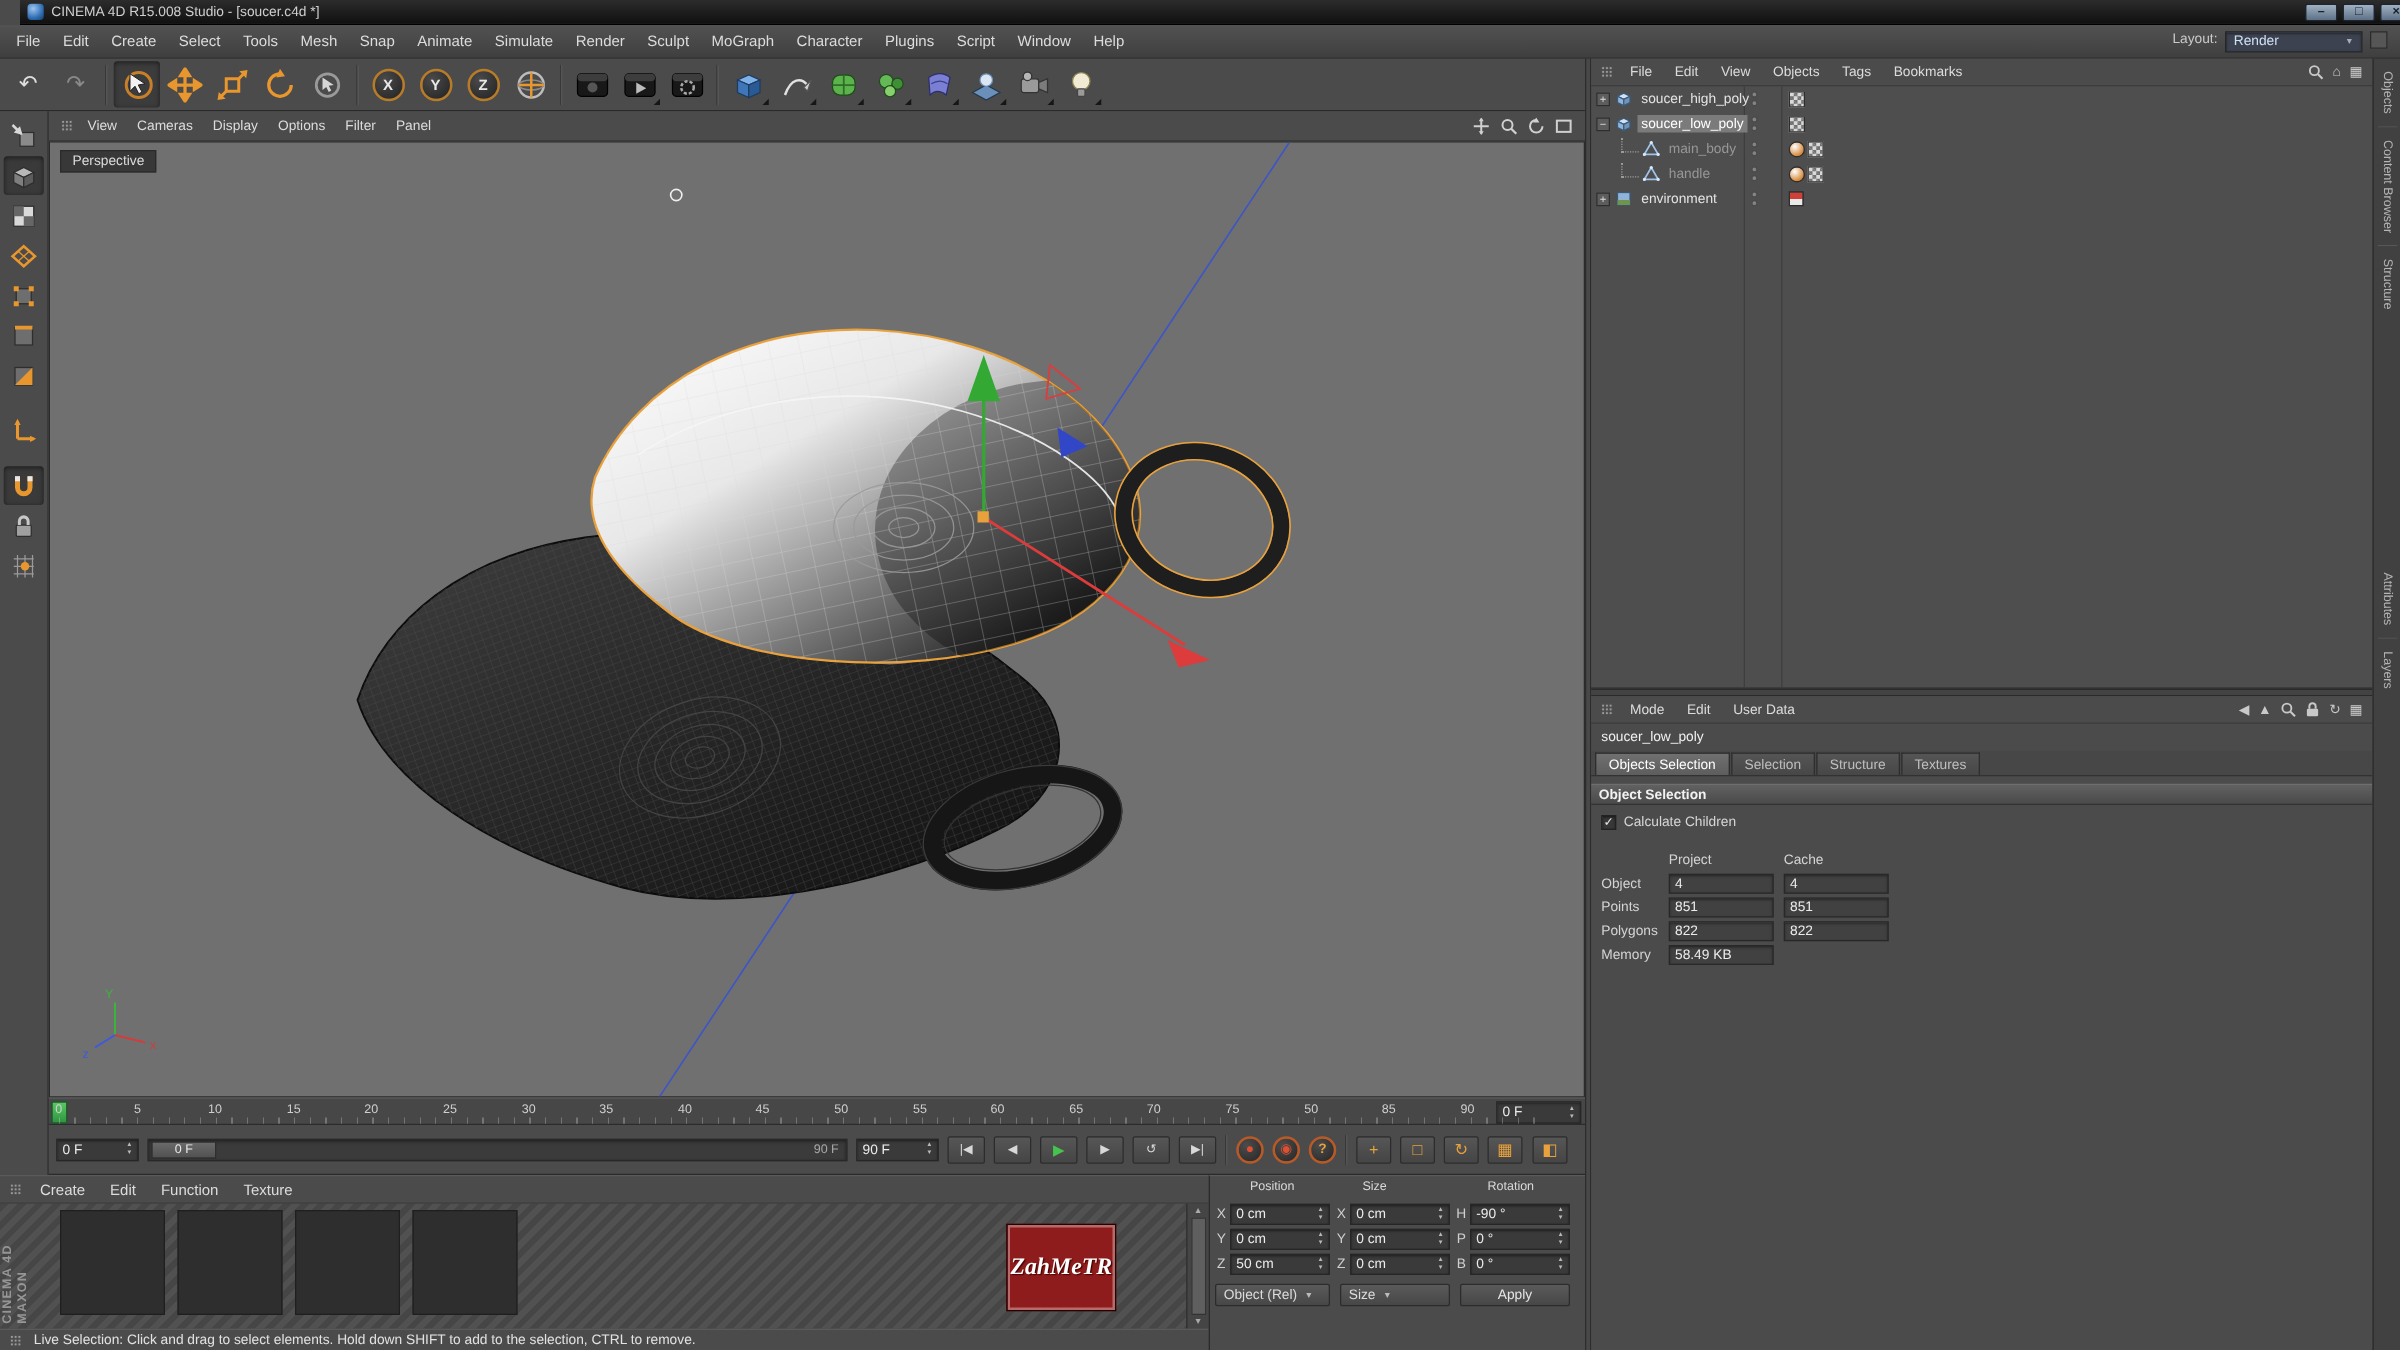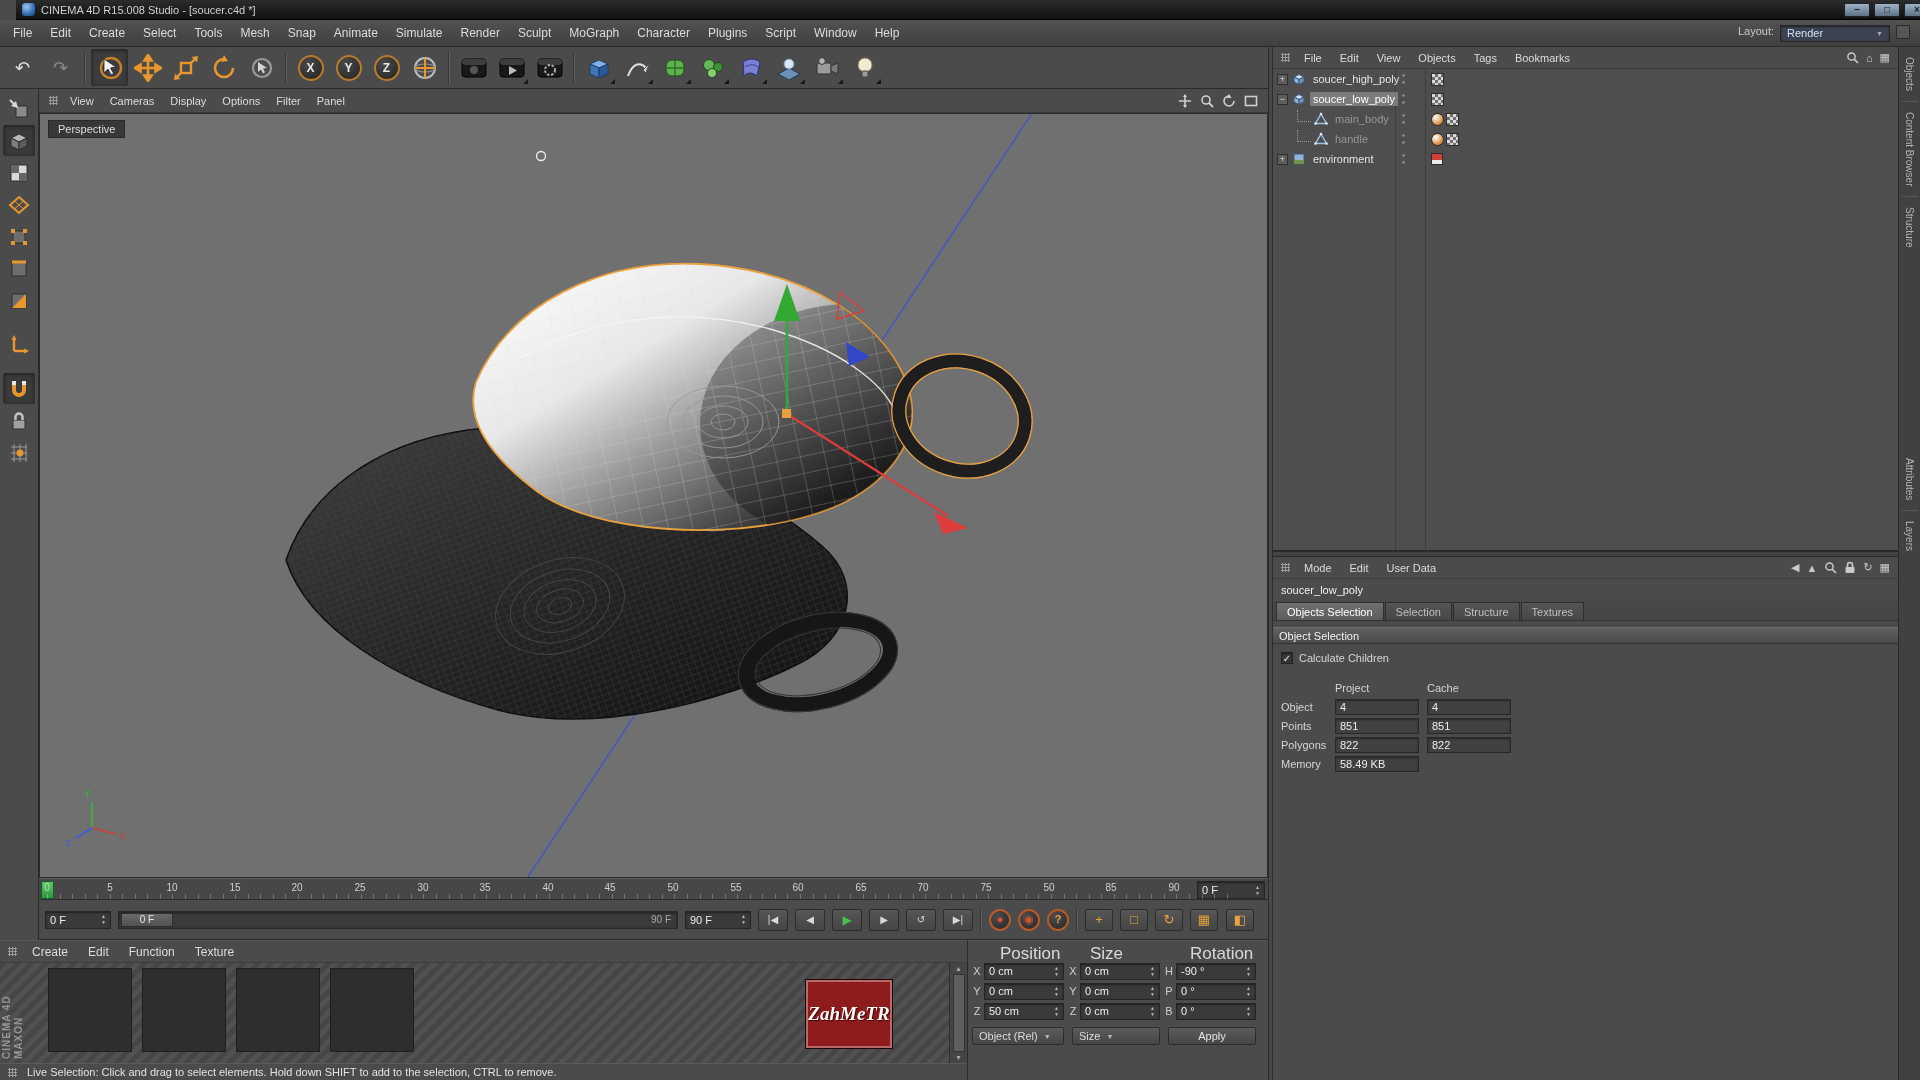--- a/index.html
+++ b/index.html
@@ -117,21 +117,21 @@
 
   
   .statusbar{left:0;top:1063px;width:967px;height:17px;background:var(--panel);border-top:1px solid #5a5a5a;
              display:flex;align-items:center;gap:6px;padding:0 4px;position:absolute;}
   .statusbar span{color:#e2e2e2;font-size:11px;}
 
   
   .coords{left:967px;top:940px;width:301px;height:140px;background:var(--panel);border-top:1px solid #5a5a5a;
           border-left:1px solid var(--line);position:absolute;padding:3px 4px;}
   .c-heads{display:flex;height:15px;margin-bottom:2px;}
-  .c-heads span{font-size:17px;color:#d9d9d9;}
+  .c-heads span{font-size:10px;color:#d9d9d9;}
   .c-heads .h1{width:96px;padding-left:28px;} .c-heads .h2{width:96px;padding-left:22px;} .c-heads .h3{padding-left:26px;}
   .c-row{display:flex;align-items:center;height:20px;gap:2px;}
   .c-axis{width:10px;text-align:center;color:#cfcfcf;}
   .c-field{width:80px;height:17px;background:var(--field);border:1px solid #262626;box-shadow:inset 0 1px 2px rgba(0,0,0,.45);
            display:flex;align-items:center;padding:0 4px;color:#ececec;margin-right:2px;}
   .c-foot{display:flex;align-items:center;margin-top:6px;gap:8px;}
   .c-select{height:18px;background:linear-gradient(#5a5a5a,#474747);border:1px solid #2c2c2c;border-radius:2px;
             display:flex;align-items:center;padding:0 6px;color:#dcdcdc;}
   .c-select .dd{margin-left:6px;font-size:7px;color:#bbb;}
   .c-apply{width:88px;height:18px;background:linear-gradient(#5a5a5a,#474747);border:1px solid #2c2c2c;border-radius:2px;
@@ -168,21 +168,21 @@
 
   .hsplit{left:1273px;top:551px;width:625px;height:6px;background:#434343;border-top:1px solid #2a2a2a;border-bottom:1px solid #2a2a2a;position:absolute;}
 
   .am{left:1273px;top:557px;width:625px;height:523px;background:var(--panel);position:absolute;}
   .am-name{height:22px;display:flex;align-items:center;padding:0 8px;color:#f0f0f0;font-size:11px;}
   .am-tabs{display:flex;align-items:flex-end;height:20px;padding:0 3px;gap:1px;border-bottom:1px solid #323232;background:#474747;}
   .am-tab{height:18px;padding:0 10px;background:linear-gradient(#555,#474747);border:1px solid #2e2e2e;border-bottom:none;
           color:#bfbfbf;display:flex;align-items:center;font-size:11px;}
   .am-tab.active{background:linear-gradient(#707070,#5d5d5d);color:#ffffff;}
   .am-section{height:17px;margin-top:6px;background:linear-gradient(#616161,#4a4a4a);border-top:1px solid #6e6e6e;
-              border-bottom:1px solid #333;font-weight:normal;color:#f2f2f2;padding:0 6px;display:flex;align-items:center;}
+              border-bottom:1px solid #333;font-weight:bold;color:#f2f2f2;padding:0 6px;display:flex;align-items:center;}
   .am-check{display:flex;align-items:center;gap:6px;padding:8px 8px 4px 8px;}
   .cb{width:12px;height:12px;background:#383838;border:1px solid #222;box-shadow:inset 0 1px 2px rgba(0,0,0,.5);
       color:#eaeaea;font-size:10px;line-height:11px;text-align:center;}
   .stats{padding:10px 8px 0 8px;}
   .stats-grid{display:grid;grid-template-columns:48px 86px 86px;grid-auto-rows:19px;align-items:center;column-gap:6px;}
   .stats-head{color:#d4d4d4;}
   .stat-label{color:#d4d4d4;}
   .stat-field{width:84px;height:16px;background:#414141;border:1px solid #282828;box-shadow:inset 0 1px 2px rgba(0,0,0,.4);
               color:#ececec;padding:0 4px;display:flex;align-items:center;}
 

